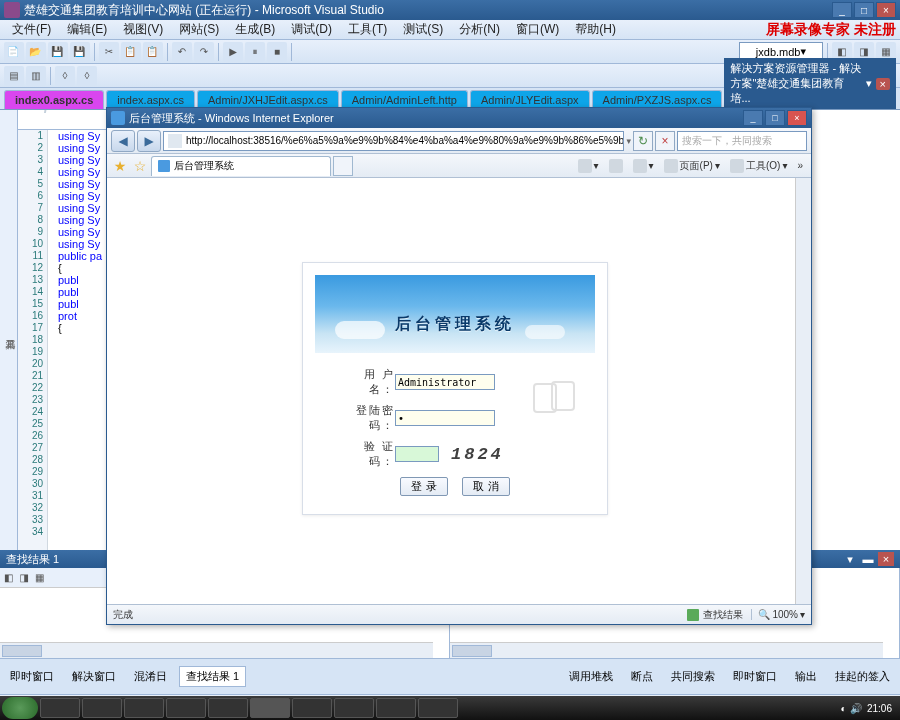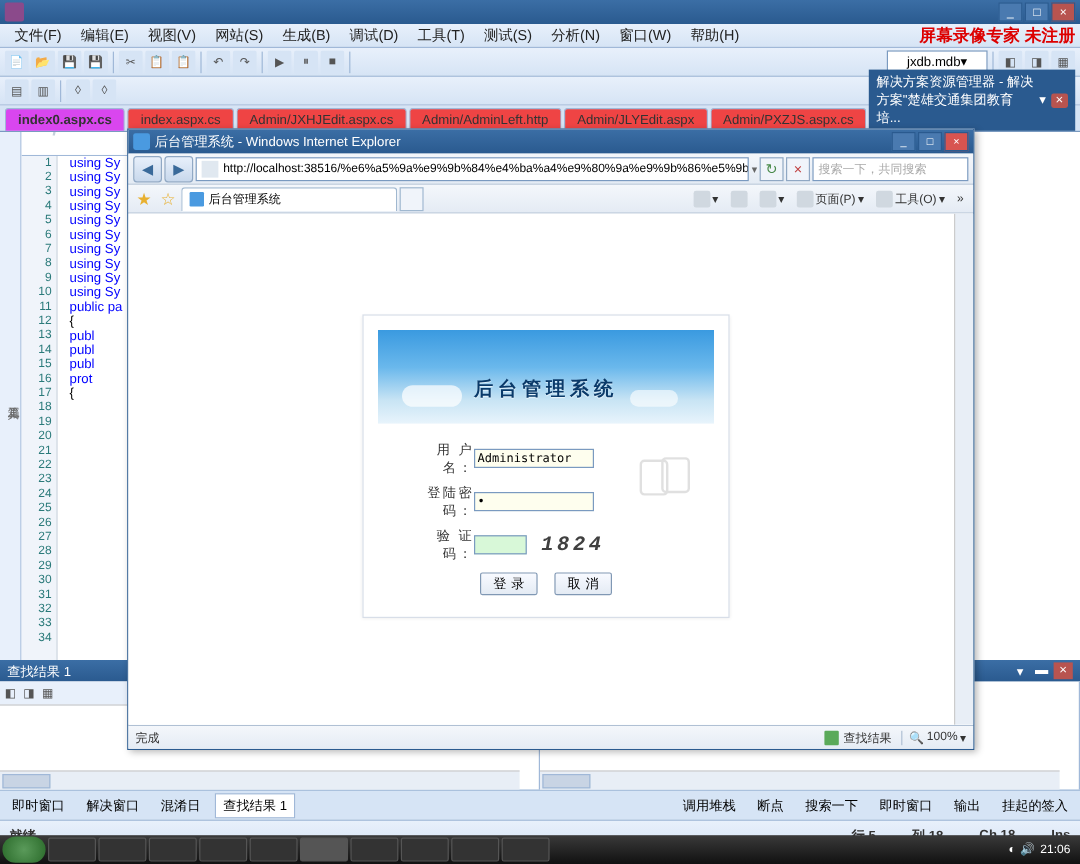--- a/index.html
+++ b/index.html
@@ -20,21 +20,21 @@
 
 
 .vs-toolbar { height: 24px; background: linear-gradient(#e8f0fb, #d6e4f5); display: flex; align-items: center; padding: 0 4px; border-bottom: 1px solid #a0b8d8; gap: 2px; }
 .vs-toolbar .tbtn { width: 20px; height: 20px; background: #d6e4f5; border: 1px solid transparent; border-radius: 2px; display: flex; align-items: center; justify-content: center; font-size: 10px; color: #555; }
 .vs-toolbar .sep { width: 1px; height: 18px; background: #a0b8d8; margin: 0 2px; }
 .vs-toolbar .dropdown { height: 20px; min-width: 60px; background: #fff; border: 1px solid #7a9ac0; padding: 0 16px; font-size: 11px; display: flex; align-items: center; }
 .vs-toolbar .watermark-url { position: absolute; left: 20px; top: 48px; color: #5a7a9a; font-size: 22px; font-style: italic; opacity: 0.35; pointer-events: none; z-index: 5; }
 
 
 .vs-tabs { height: 22px; background: #d6e4f5; display: flex; align-items: flex-end; padding: 0 4px; border-bottom: 1px solid #7a9ac0; position: relative; z-index: 6; }
-.vs-tabs .tab { padding: 3px 10px; background: #ef4444; border: 1px solid #a0b8d8; border-bottom: none; margin-right: 2px; font-size: 11px; color: #333; border-radius: 3px 3px 0 0; }
+.vs-tabs .tab { padding: 3px 10px; background: #0ea5e9; border: 1px solid #a0b8d8; border-bottom: none; margin-right: 2px; font-size: 11px; color: #333; border-radius: 3px 3px 0 0; }
 .vs-tabs .tab.active { background: #d946ef; font-weight: bold; }
 .vs-tabs .tab-right { margin-left: auto; background: #2a5a8f; color: #fff; display: flex; align-items: center; padding: 3px 6px; gap: 4px; }
 .vs-tabs .tab-right .closex { background: #b85450; padding: 0 4px; border-radius: 2px; }
 
 
 .vs-body { display: flex; height: 440px; }
 .vs-sidebar-left { width: 18px; background: #e8f0fb; border-right: 1px solid #a0b8d8; writing-mode: vertical-rl; text-align: center; font-size: 10px; color: #666; padding-top: 4px; }
 .vs-code { width: 420px; background: #fff; border-right: 1px solid #a0b8d8; position: relative; overflow: hidden; }
 .vs-gutter { width: 30px; background: #f0f4fa; border-right: 1px solid #d0d8e0; position: absolute; left: 0; top: 20px; bottom: 0; text-align: right; padding-right: 4px; font-size: 10px; color: #2a7a7a; line-height: 12px; }
 .vs-code-dropdowns { height: 20px; display: flex; border-bottom: 1px solid #a0b8d8; }
@@ -49,21 +49,21 @@
 .vs-find-header .spacer { flex: 1; }
 .vs-find-header .fbtn { width: 16px; height: 14px; margin-left: 2px; display: flex; align-items: center; justify-content: center; }
 .vs-find-header .fbtn.close { background: #b85450; }
 .vs-find-body { height: 90px; background: #fff; display: flex; }
 .vs-find-body .half { flex: 1; border-right: 1px solid #a0b8d8; position: relative; }
 .vs-find-body .scrollbar-h { position: absolute; bottom: 0; left: 0; right: 16px; height: 16px; background: #e8eef6; border-top: 1px solid #ccc; display: flex; align-items: center; }
 .vs-find-body .scrollbar-h .thumb { width: 40px; height: 12px; background: #c8d4e4; border: 1px solid #a0b8d8; margin-left: 2px; }
 .vs-find-body .toolbar-mini { height: 20px; background: #e8f0fb; border-bottom: 1px solid #ccc; display: flex; align-items: center; padding: 0 4px; gap: 6px; font-size: 10px; color: #555; }
 
 
-.vs-bottom-tabs { height: 25px; background: #d6e4f5; display: flex; align-items: center; padding: 0 4px; gap: 6px; font-size: 11px; border-top: 1px solid #a0b8d8; }
+.vs-bottom-tabs { height: 36px; background: #d6e4f5; display: flex; align-items: center; padding: 0 4px; gap: 6px; font-size: 11px; border-top: 1px solid #a0b8d8; }
 .vs-bottom-tabs .btab { padding: 2px 6px; }
 .vs-bottom-tabs .btab.active { background: #fff; border: 1px solid #a0b8d8; }
 .vs-status { height: 18px; background: linear-gradient(#e8f0fb, #d6e4f5); display: flex; align-items: center; padding: 12px 8px; font-size: 11px; color: #333; border-top: 1px solid #a0b8d8; font-weight: bold; }
 .vs-status .spacer { flex: 1; }
 .vs-status .cell { margin-left: 30px; }
 
 
 .taskbar { position: absolute; bottom: 0; left: 0; right: 0; height: 24px; background: linear-gradient(#3a3a3a, #111); display: flex; align-items: center; padding: 0 2px; gap: 2px; }
 .taskbar .start { width: 36px; height: 22px; background: radial-gradient(circle, #5a9a5a, #2a6a2a); border-radius: 11px; }
 .taskbar .tbitem { width: 40px; height: 20px; background: #333; border: 1px solid #555; border-radius: 2px; }
@@ -123,20 +123,21 @@
 .ie-statusbar .zone { display: flex; align-items: center; gap: 4px; }
 .ie-statusbar .zone-icon { width: 12px; height: 12px; background: #5aaa5a; border-radius: 1px; }
 .ie-statusbar .zoom { border-left: 1px solid #b0c0d4; padding-left: 6px; display: flex; align-items: center; gap: 2px; }
 
 </style>
 </head>
 <body>
 
 <div class="vs-titlebar">
   <div class="icon"></div>
+  <span>楚雄交通集团教育培训中心网站 (正在运行) - Microsoft Visual Studio</span>
   <div class="spacer"></div>
   <div class="winbtn">_</div>
   <div class="winbtn">□</div>
   <div class="winbtn close">×</div>
 </div>
 
 <div class="vs-menubar">
   <span class="menu-item">文件(F)</span>
   <span class="menu-item">编辑(E)</span>
   <span class="menu-item">视图(V)</span>
@@ -265,21 +266,21 @@
 </div>
 
 <div class="vs-bottom-tabs">
   <span class="btab">即时窗口</span>
   <span class="btab">解决窗口</span>
   <span class="btab">混淆日</span>
   <span class="btab active">查找结果 1</span>
   <div style="flex:1"></div>
   <span class="btab">调用堆栈</span>
   <span class="btab">断点</span>
-  <span class="btab">搜索一下</span>
+  <span class="btab">共同搜索</span>
   <span class="btab">即时窗口</span>
   <span class="btab">输出</span>
   <span class="btab">挂起的签入</span>
 </div>
 
 <div class="vs-status">
   <span>就绪</span>
   <div class="spacer"></div>
   <span class="cell">行 5</span>
   <span class="cell">列 18</span>

